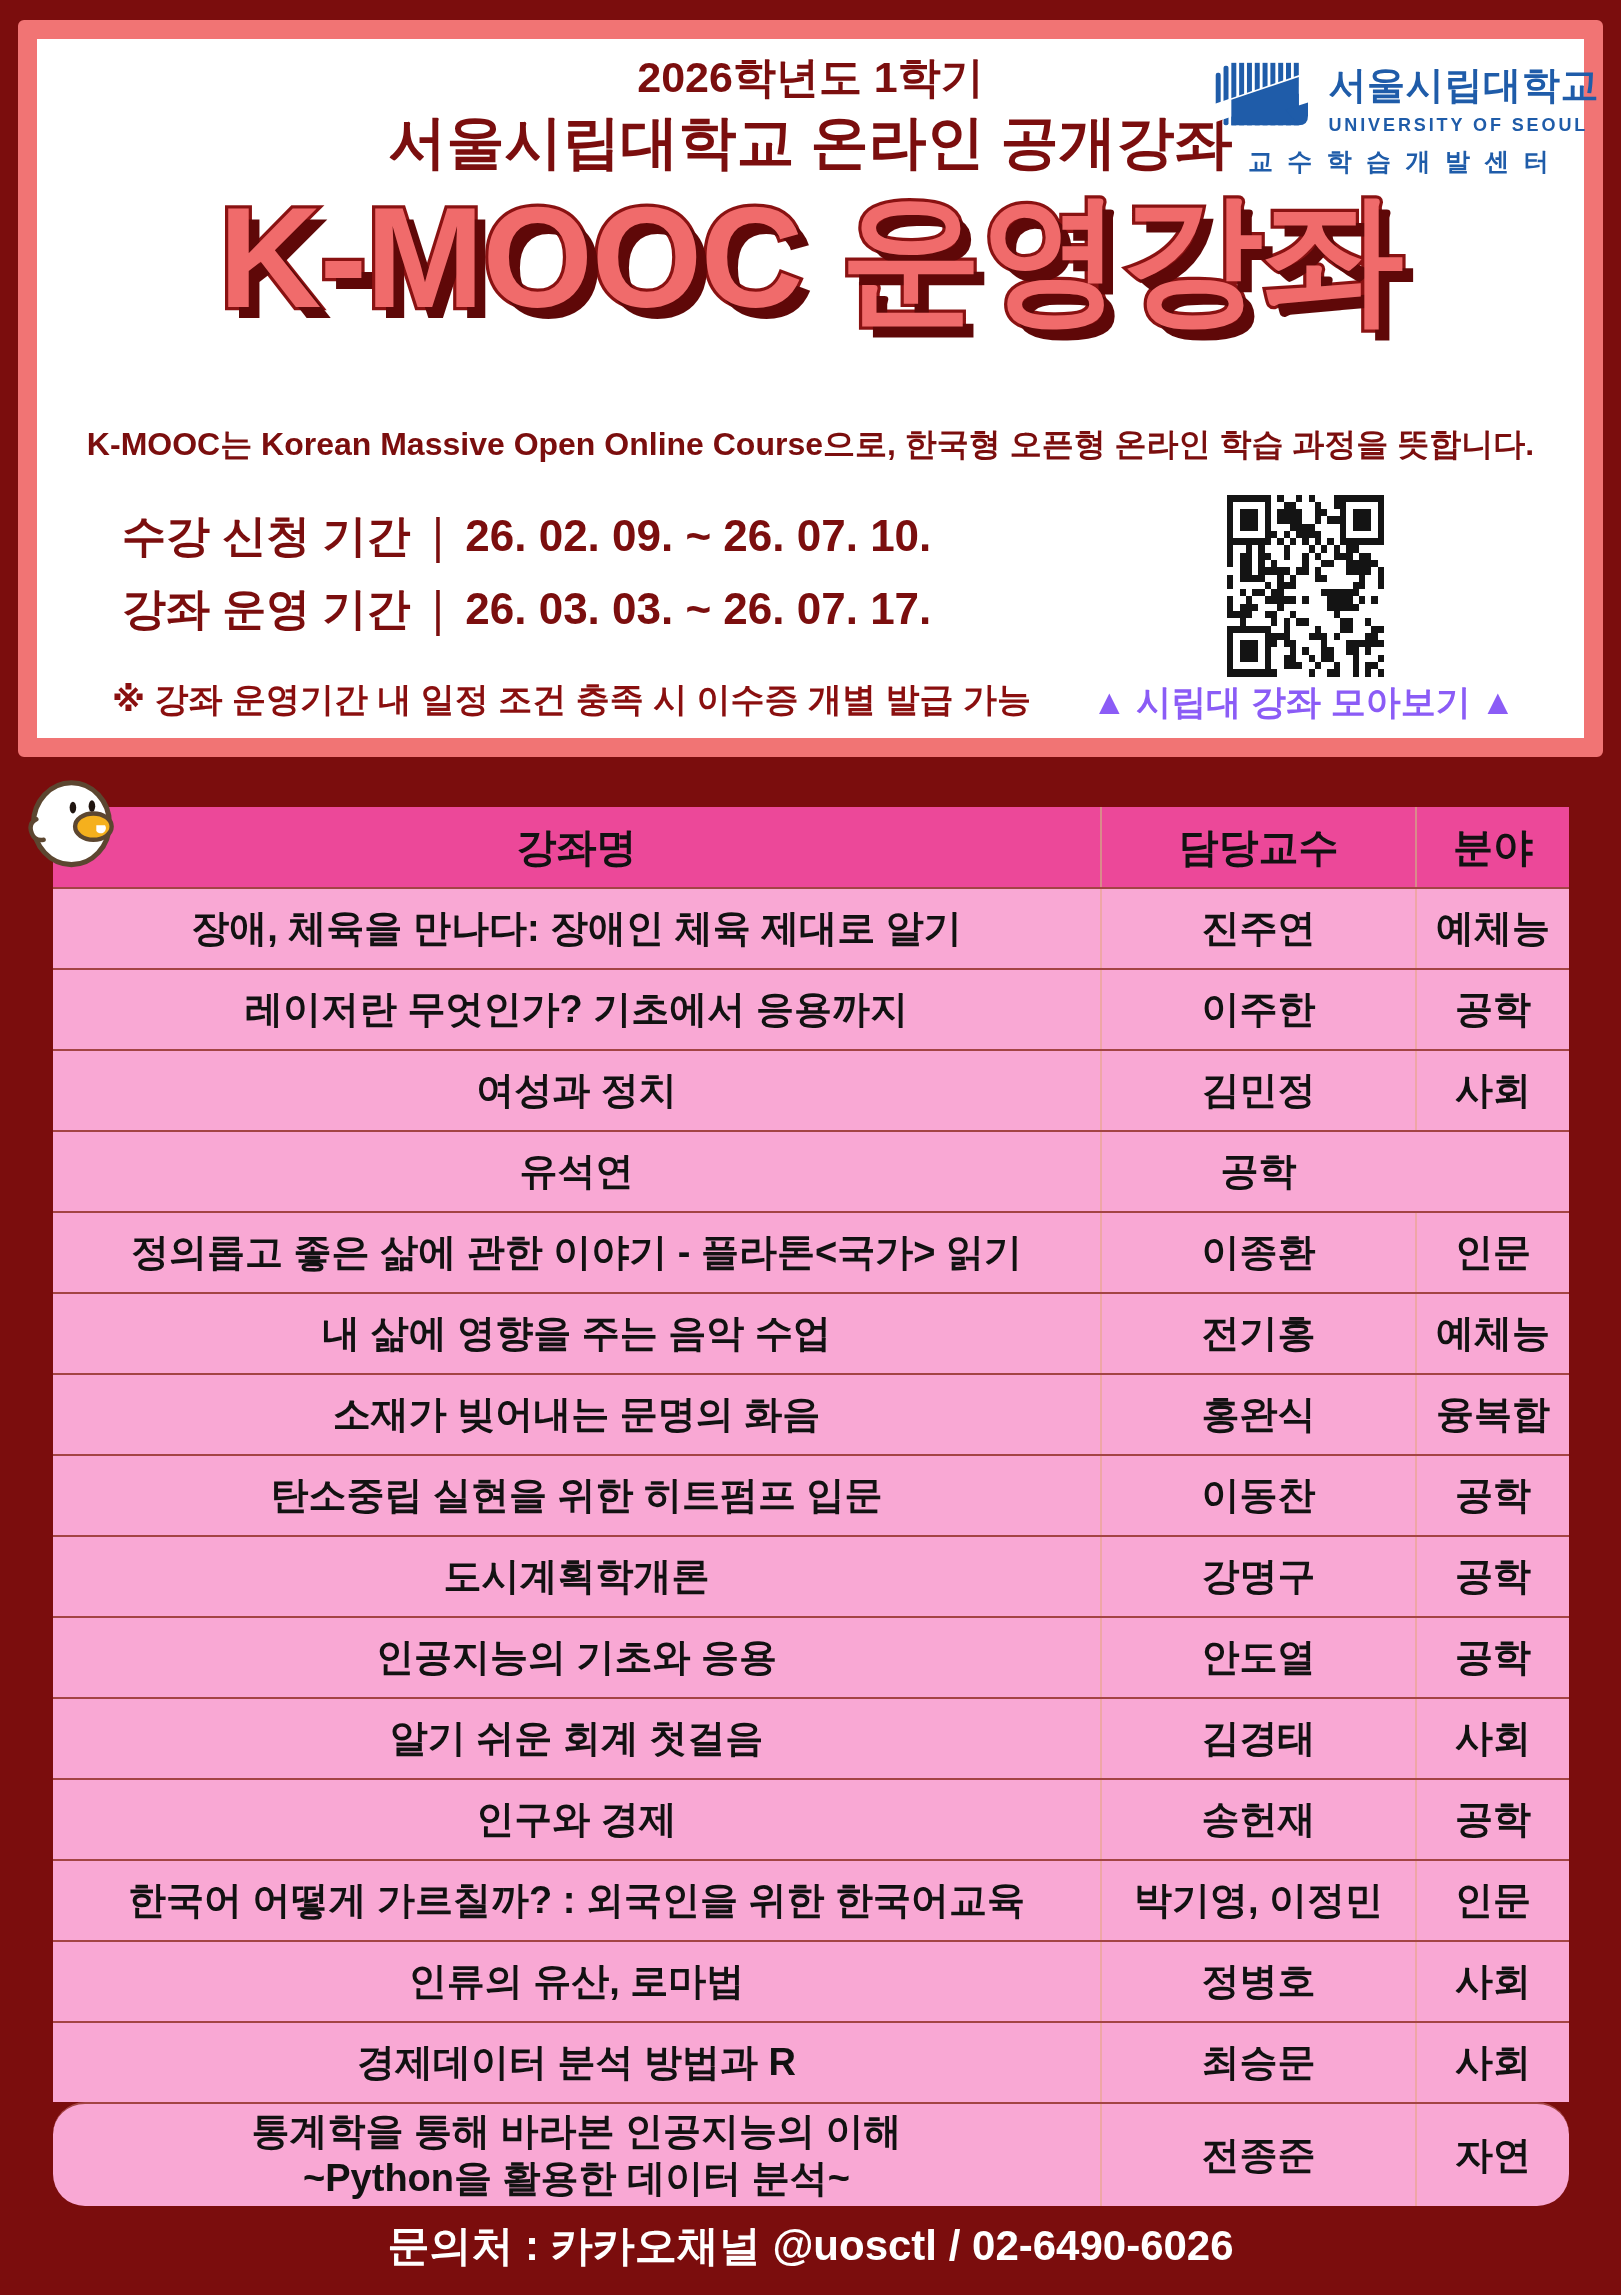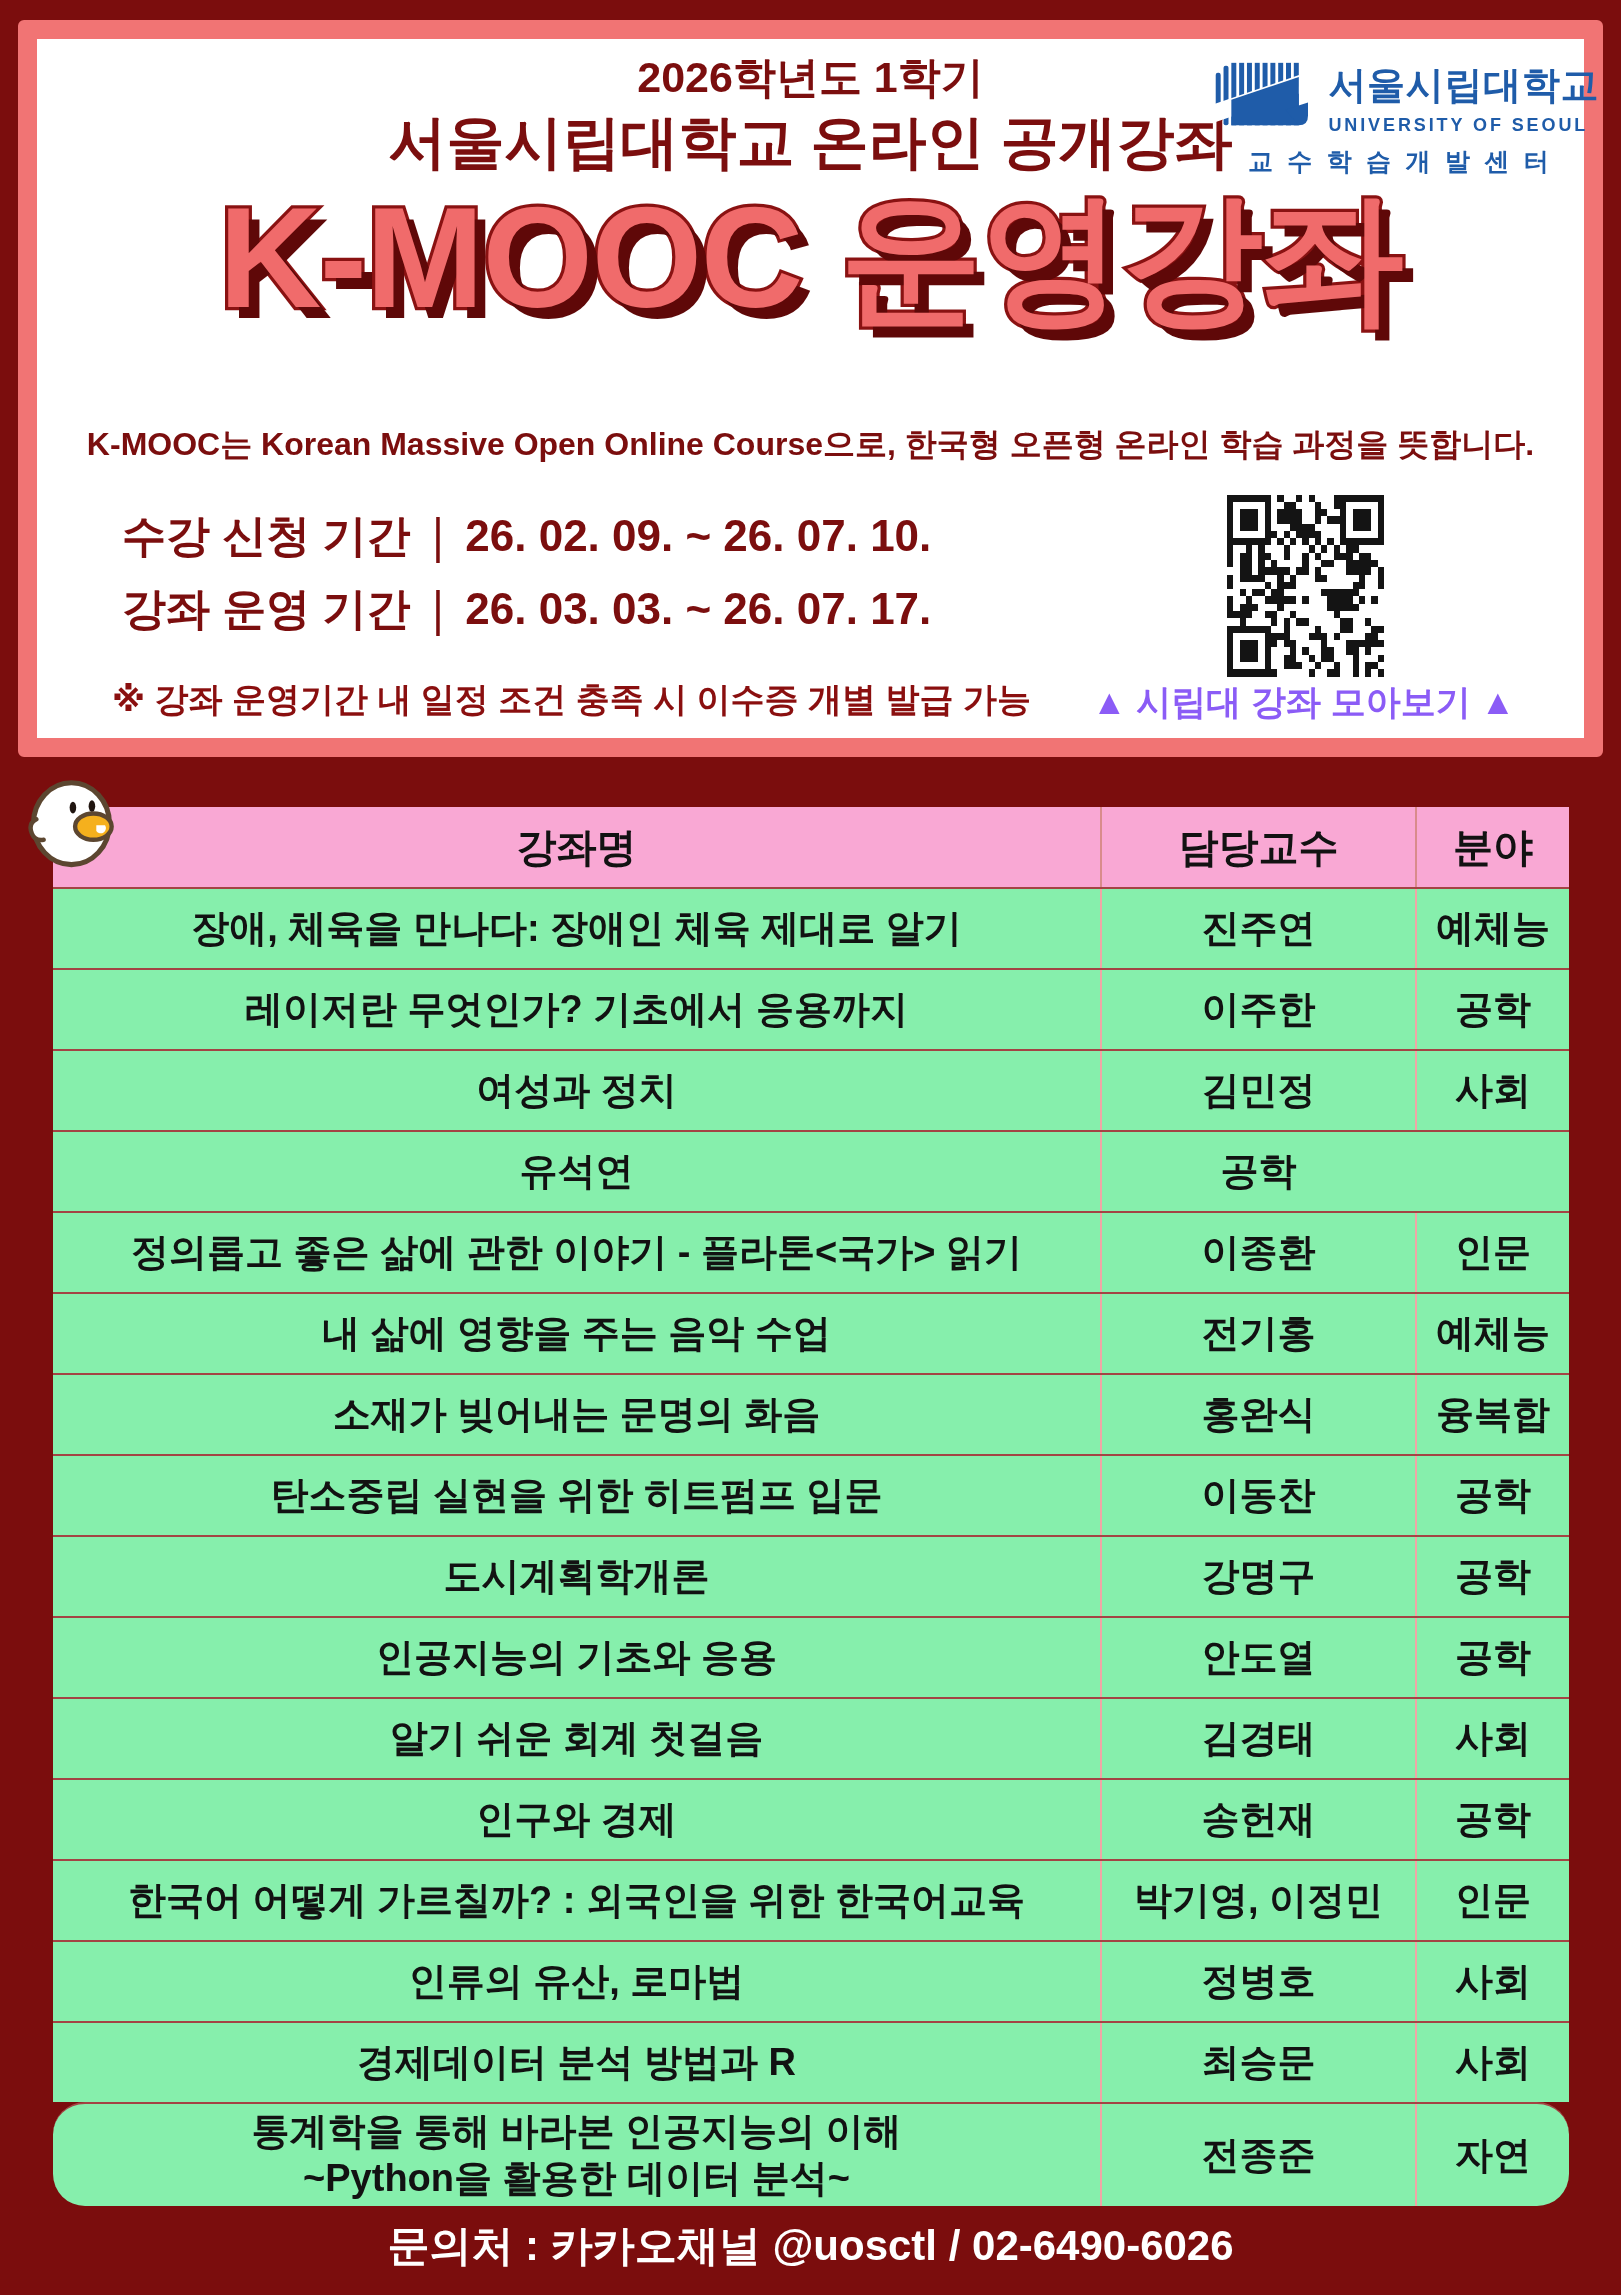--- a/index.html
+++ b/index.html
@@ -83,30 +83,30 @@
   .logo-dept { margin-top: 8.7px; font-size: 25px; font-weight: bold; color: #1F5CA9; letter-spacing: 14.4px; text-align: center; white-space: nowrap; }
 
   
   .duck { position: absolute; left: 26px; top: 774px; width: 88px; height: 95px; z-index: 5; }
   .duck svg { width: 100%; height: 100%; display: block; }
 
   
   .table { position: absolute; left: 53px; top: 807px; width: 1516px; z-index: 2; }
   .thead {
     display: grid; grid-template-columns: 1047px 315px 154px;
-    height: 80px; background: #f9a8d4;
+    height: 80px; background: #ec4899;
   }
   .th {
     display: flex; align-items: center; justify-content: center;
     font-size: 40px; font-weight: bold; color: #121212;
   }
   .th + .th { border-left: 2.2px solid #D98B8B; }
   .trow {
     display: grid; grid-template-columns: 1047px 315px 154px;
-    height: 81px; background: #86efac; border-top: 2.9px solid #A34444;
+    height: 81px; background: #f9a8d4; border-top: 2.9px solid #A34444;
   }
   .trow.tall { height: 104px; border-radius: 32px; }
   .cell {
     display: flex; align-items: center; justify-content: center;
     font-size: 38px; font-weight: bold; color: #121212;
     text-align: center; padding: 0 13px;
   }
   .cell.course { white-space: pre-line; line-height: 1.25; }
   .cell + .cell { border-left: 2.2px solid #EFA6A6; }
 

